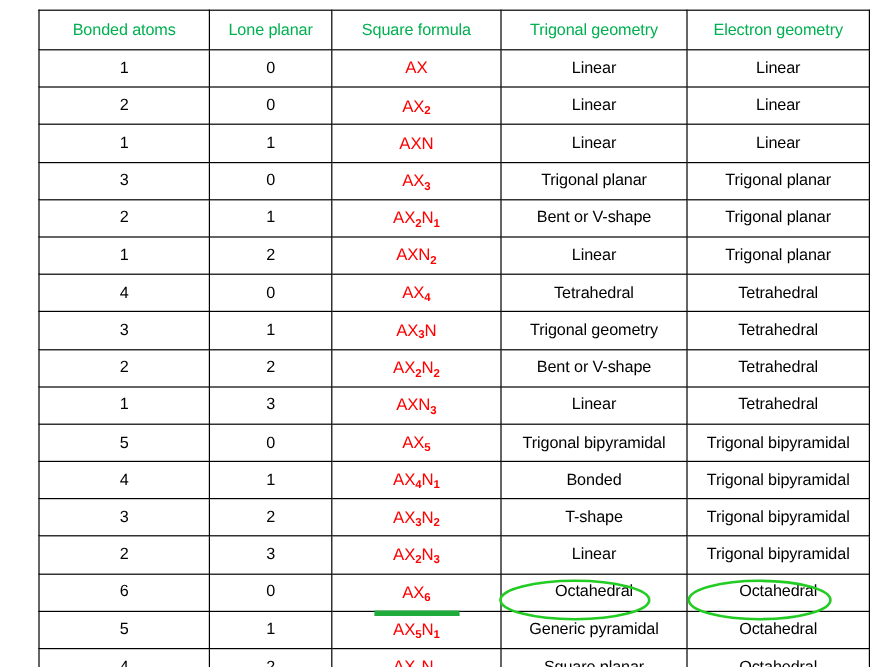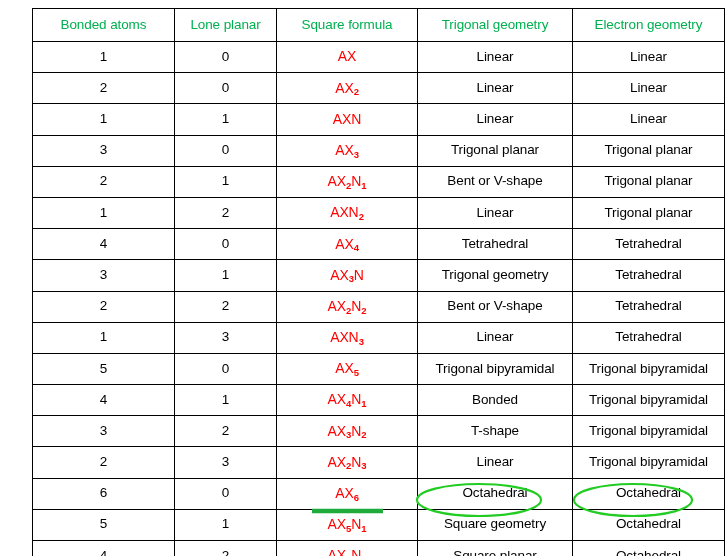--- a/index.html
+++ b/index.html
@@ -229,21 +229,21 @@
           <td class="num">6</td>
           <td class="num">0</td>
           <td class="formula"><span class="formula-cell-inner"><span>AX</span><sub>6</sub></span></td>
           <td>Octahedral</td>
           <td>Octahedral</td>
         </tr>
         <tr>
           <td class="num">5</td>
           <td class="num">1</td>
           <td class="formula"><span class="formula-cell-inner"><span>AX</span><sub>5</sub><span>N</span><sub>1</sub></span></td>
-          <td>Square geometry</td>
+          <td>Generic pyramidal</td>
           <td>Octahedral</td>
         </tr>
         <tr>
           <td class="num">4</td>
           <td class="num">2</td>
           <td class="formula"><span class="formula-cell-inner"><span>AX</span><sub>4</sub><span>N</span><sub>2</sub></span></td>
           <td>Square planar</td>
           <td>Octahedral</td>
         </tr>
       </tbody>

